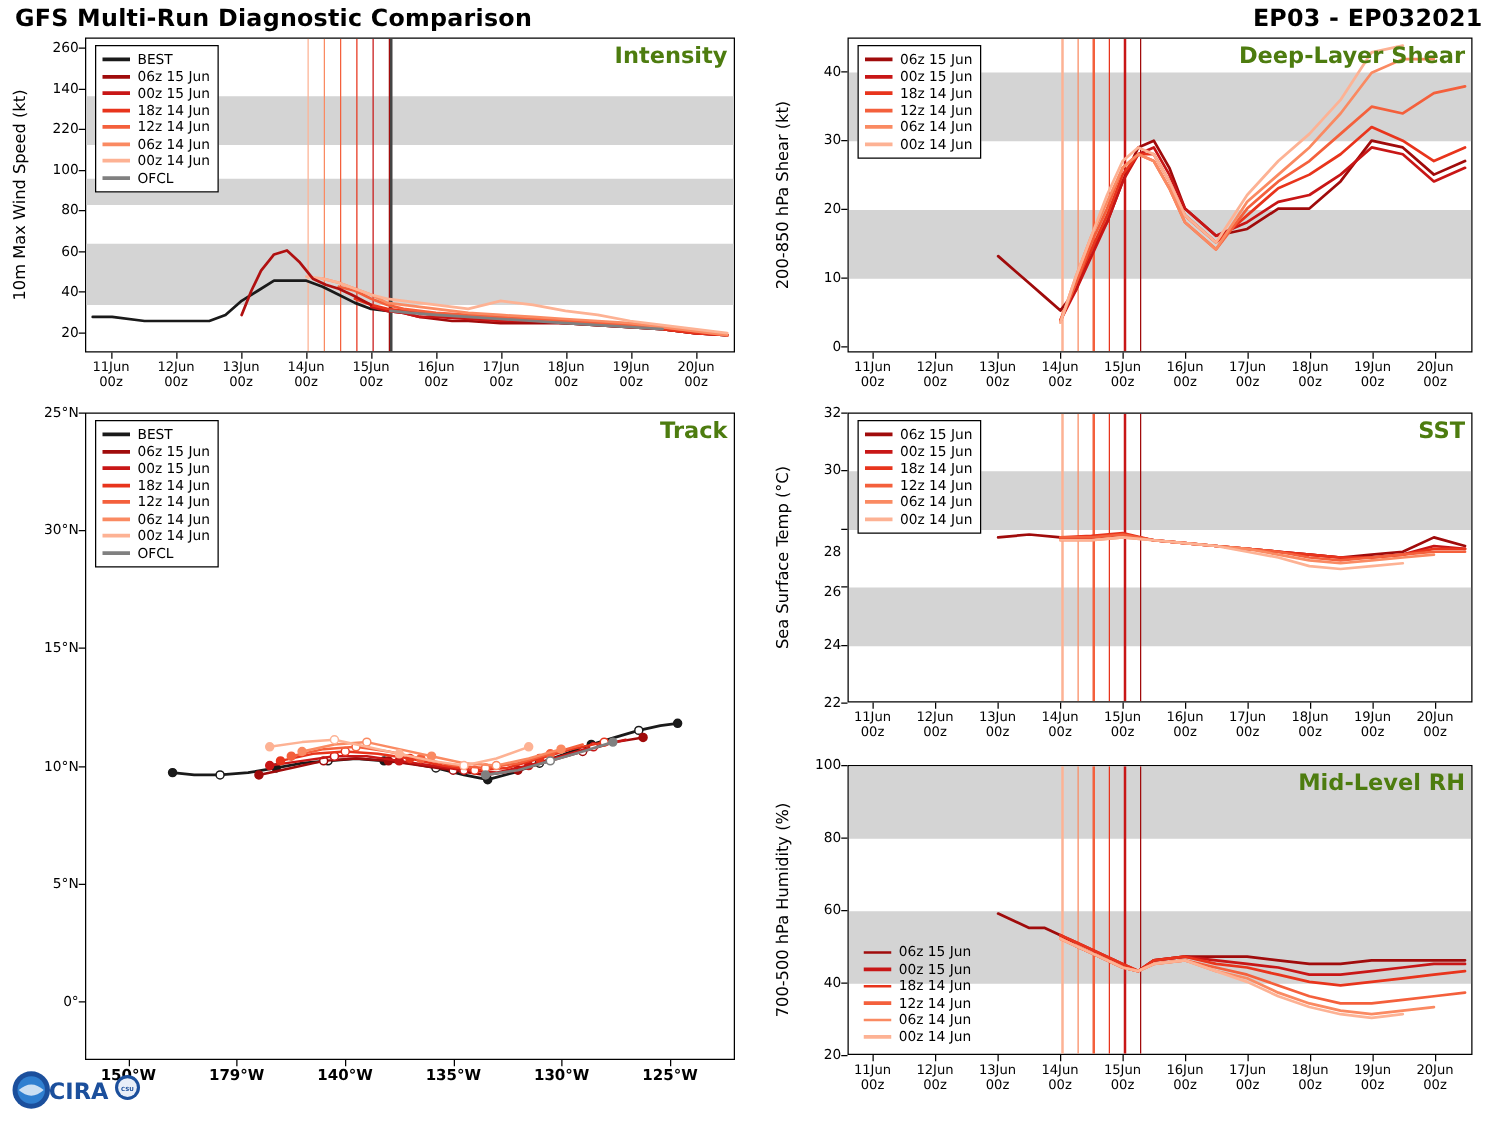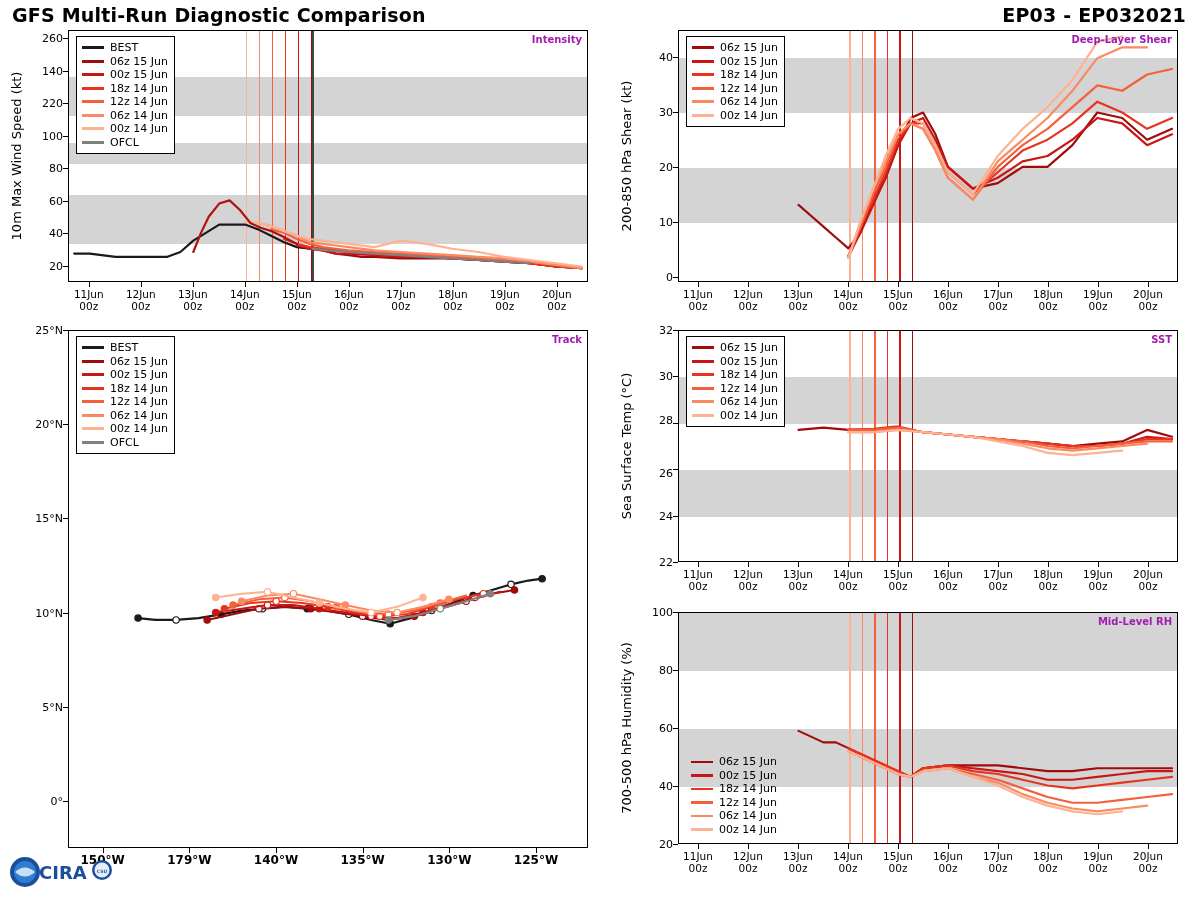--- a/index.html
+++ b/index.html
@@ -7,21 +7,21 @@
   #root{position:relative;width:1200px;height:900px;}
 
   .ttl{position:absolute;font-weight:bold;font-size:19px;color:#000;letter-spacing:.2px;}
   #title-left{left:12px;top:4px;}
   #title-right{right:14px;top:4px;}
 
   .panel{position:absolute;box-sizing:border-box;}
   .plot{position:absolute;left:0;top:0;right:0;bottom:0;border:1px solid #000;background:#fff;overflow:hidden;}
   .band{position:absolute;left:0;right:0;background:#d4d4d4;}
   .vline{position:absolute;top:0;bottom:0;width:1.5px;}
-  .plabel{position:absolute;right:6px;top:4px;font-weight:bold;font-size:10px;color:#a21caf;z-index:6;}
+  .plabel{position:absolute;right:6px;top:4px;font-weight:bold;font-size:18px;color:#4d7c0f;z-index:6;}
 
   .ytick{position:absolute;right:100%;margin-right:5px;transform:translateY(-50%);font-size:11px;color:#000;white-space:nowrap;}
   .ytickmark{position:absolute;left:-5px;width:5px;height:1px;background:#000;}
   .xtick{position:absolute;top:100%;margin-top:6px;transform:translateX(-50%);font-size:10.5px;color:#000;text-align:center;line-height:1.15;white-space:pre;}
   .xtickmark{position:absolute;bottom:-5px;width:1px;height:5px;background:#000;}
 
   .axlabel{position:absolute;font-size:13px;color:#000;transform-origin:0 0;white-space:nowrap;}
 
   .legend{position:absolute;background:#fff;border:1px solid #000;padding:4px 6px 4px 5px;z-index:8;}
   .legend.noborder{border:none;background:transparent;}
@@ -211,21 +211,21 @@
         </div>
         <div class="plabel">Track</div>
         <div class="ytick" style="top: 470.909px;">0°</div>
         <div class="ytickmark" style="top: 470.909px;"></div>
         <div class="ytick" style="top: 376.727px;">5°N</div>
         <div class="ytickmark" style="top: 376.727px;"></div>
         <div class="ytick" style="top: 282.545px;">10°N</div>
         <div class="ytickmark" style="top: 282.545px;"></div>
         <div class="ytick" style="top: 188.364px;">15°N</div>
         <div class="ytickmark" style="top: 188.364px;"></div>
-        <div class="ytick" style="top: 94.1818px;">20°N</div>
+        <div class="ytick" style="top: 94.1818px;">30°N</div>
         <div class="ytickmark" style="top: 94.1818px;"></div>
         <div class="ytick" style="top: 0px;">25°N</div>
         <div class="ytickmark" style="top: 0px;"></div>
         <div class="xtick" style="left: 34.6667px; font-weight: bold; font-size: 12px;">150°W</div>
         <div class="xtickmark" style="left: 34.6667px;"></div>
         <div class="xtick" style="left: 121.333px; font-weight: bold; font-size: 12px;">179°W</div>
         <div class="xtickmark" style="left: 121.333px;"></div>
         <div class="xtick" style="left: 208px; font-weight: bold; font-size: 12px;">140°W</div>
         <div class="xtickmark" style="left: 208px;"></div>
         <div class="xtick" style="left: 294.667px; font-weight: bold; font-size: 12px;">135°W</div>
@@ -376,21 +376,21 @@
             <path d="M170.00 102.08 L195.00 102.08 L220.00 99.76 L245.00 102.08 L270.00 104.40 L295.00 106.72 L320.00 111.36 L345.00 116.00 L370.00 122.96 L395.00 125.28 L420.00 122.96 L445.00 120.64" fill="none" stroke="#fdb294" stroke-width="2.2" stroke-linejoin="round" stroke-linecap="round"></path>
           </svg>
         </div>
         <div class="plabel">SST</div>
         <div class="ytick" style="top: 232px;">22</div>
         <div class="ytickmark" style="top: 232px;"></div>
         <div class="ytick" style="top: 185.6px;">24</div>
         <div class="ytickmark" style="top: 185.6px;"></div>
         <div class="ytick" style="top: 143px;">26</div>
         <div class="ytickmark" style="top: 139.2px;"></div>
-        <div class="ytick" style="top: 90px; margin-left: 20px;">28</div>
+        <div class="ytick" style="top: 111px; margin-left: 20px;">28</div>
         <div class="ytickmark" style="top: 92.8px;"></div>
         <div class="ytick" style="top: 46.4px;">30</div>
         <div class="ytickmark" style="top: 46.4px;"></div>
         <div class="ytick" style="top: 0px;">32</div>
         <div class="ytickmark" style="top: 0px;"></div>
         <div class="xtick" style="left: 20px;">11Jun
 00z</div>
         <div class="xtickmark" style="left: 20px;"></div>
         <div class="xtick" style="left: 70px;">12Jun
 00z</div>

